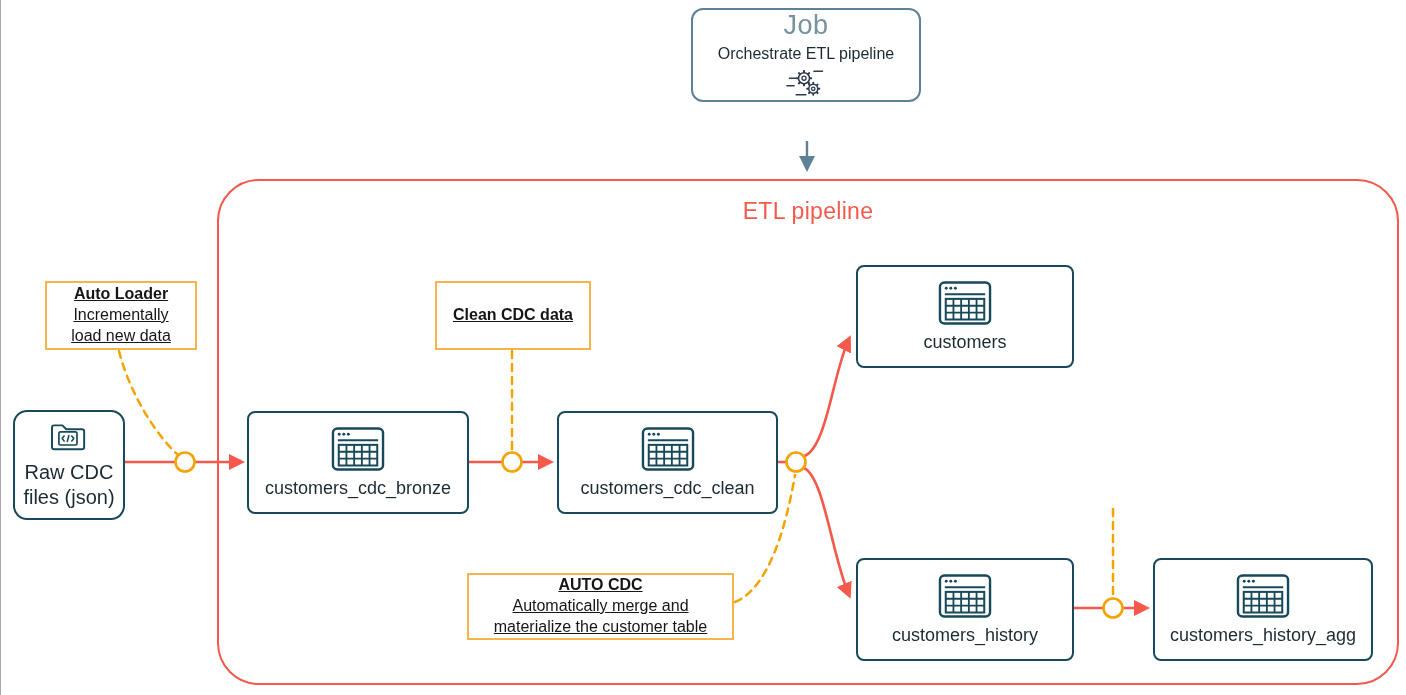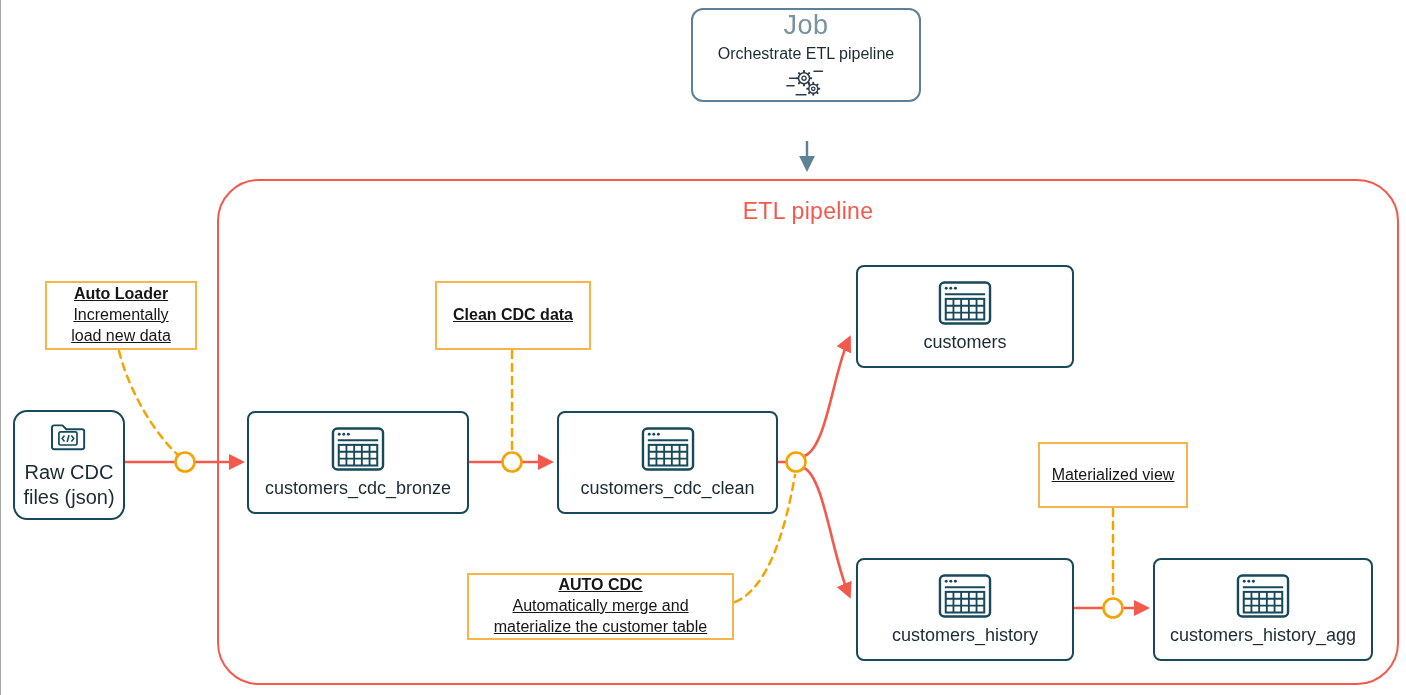--- a/index.html
+++ b/index.html
@@ -171,23 +171,20 @@
 
   <div class="annotation" style="left:434px;top:281px;width:156px;height:69px">
     <div class="ann-title">Clean CDC data</div>
   </div>
 
   <div class="annotation" style="left:466px;top:573px;width:267px;height:67px">
     <div class="ann-title">AUTO CDC</div>
     <div class="ann-body" style="max-width:250px">Automatically merge and materialize the customer table</div>
   </div>
 
-  <div class="annotation" style="left:1037px;top:442px;width:150px;height:66px">
-    <div>Materialized view</div>
-  </div>
 
   <svg class="overlay" viewBox="0 0 1406 695">
     <defs>
       <marker id="ar" viewBox="0 0 10 10" refX="7.5" refY="5" markerWidth="6.2" markerHeight="6.2" orient="auto-start-reverse">
         <path d="M0 0 L10 5 L0 10 Z"></path>
       </marker>
       <marker id="aj" viewBox="0 0 10 10" refX="7.5" refY="5" markerWidth="6.6" markerHeight="6.6" orient="auto-start-reverse">
         <path d="M0 0 L10 5 L0 10 Z"></path>
       </marker>
     </defs>

